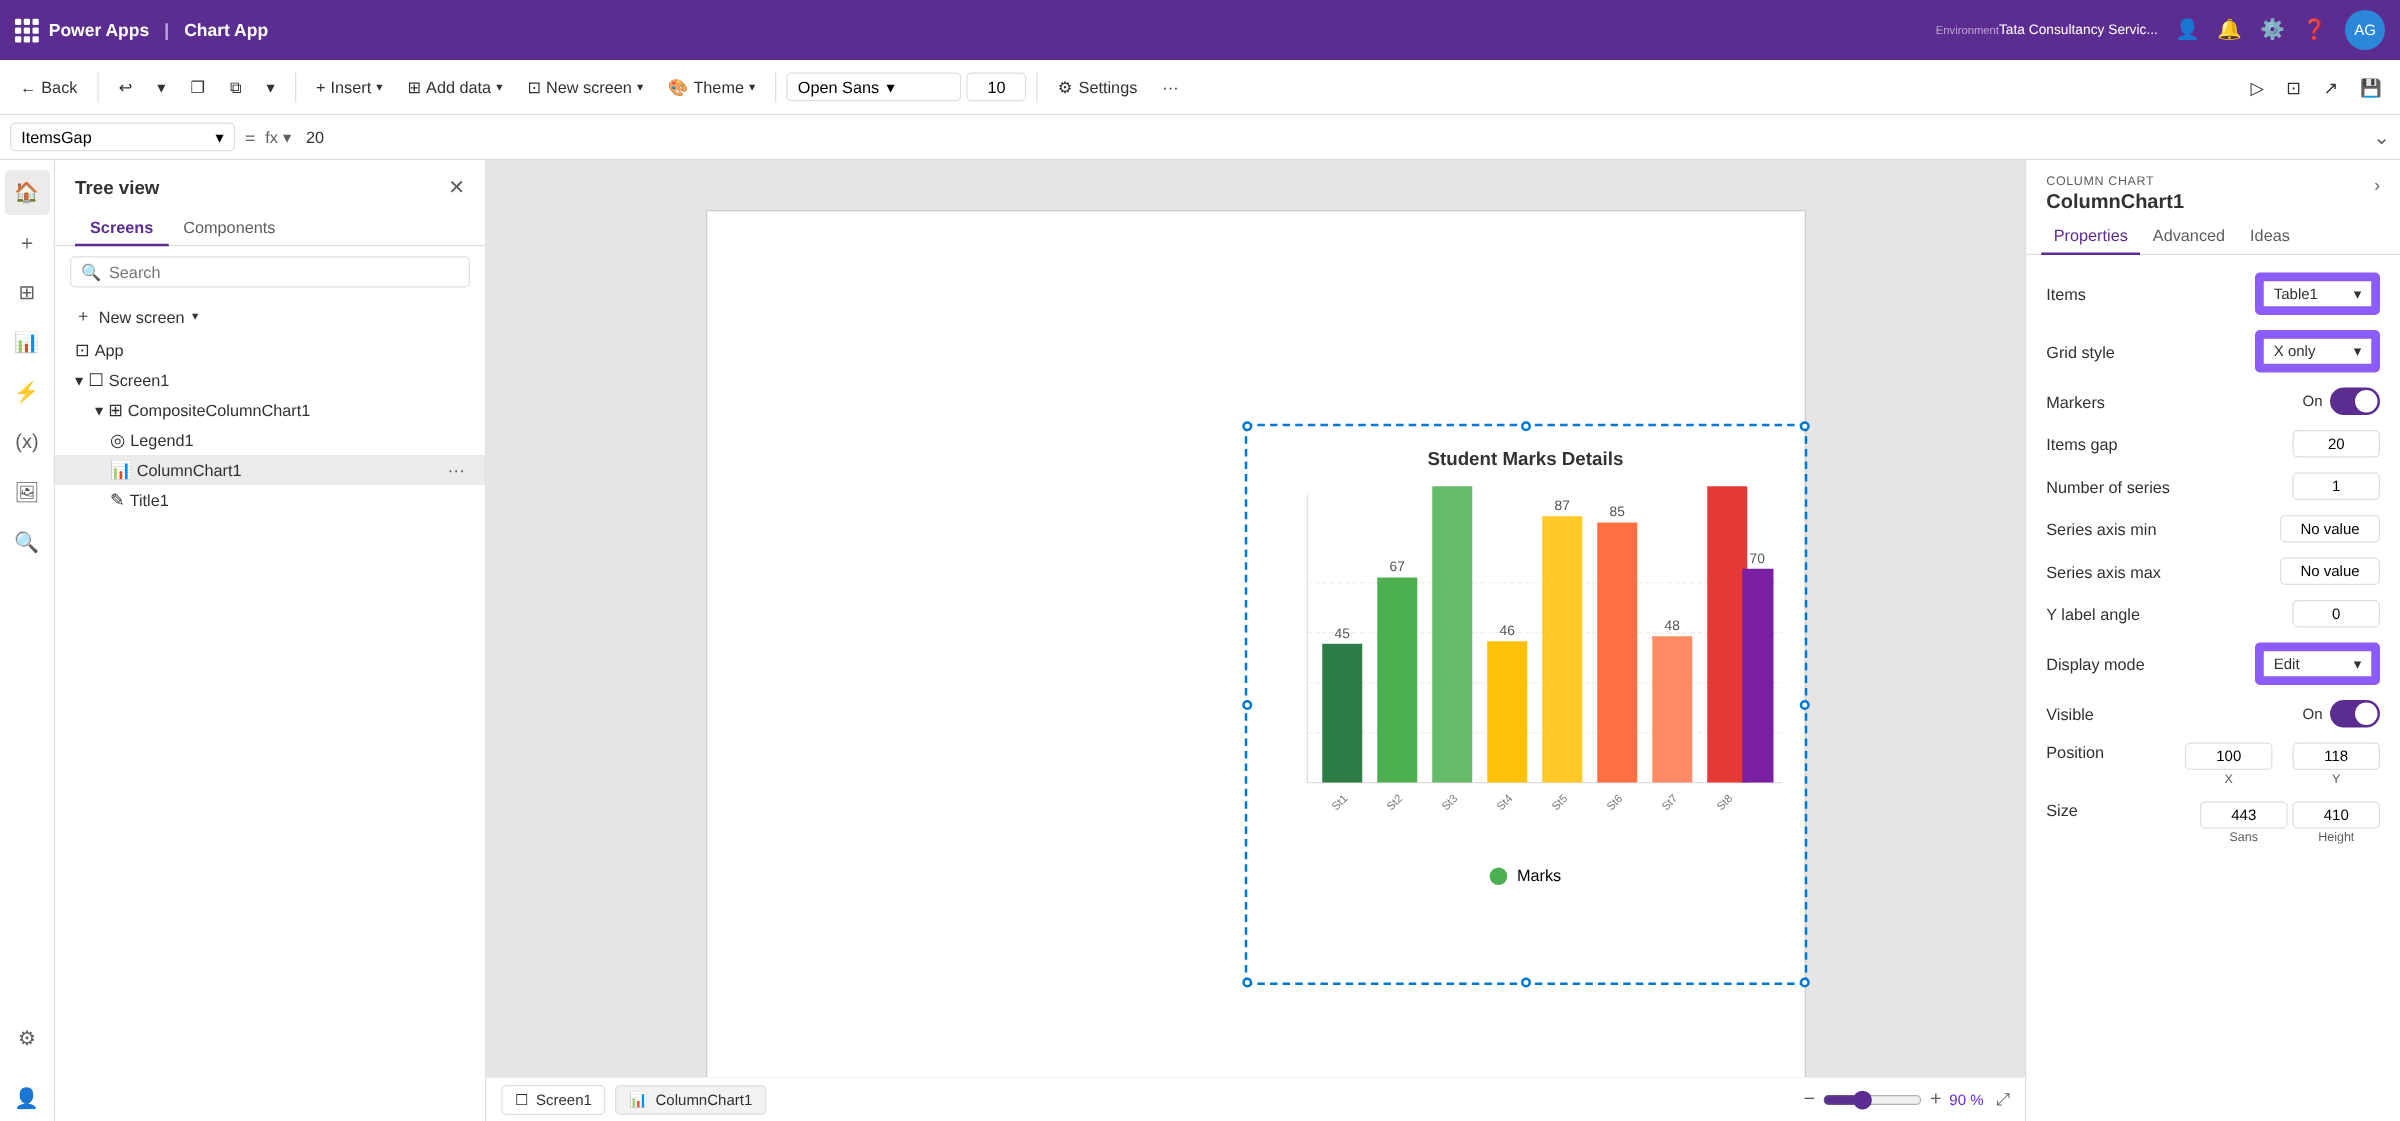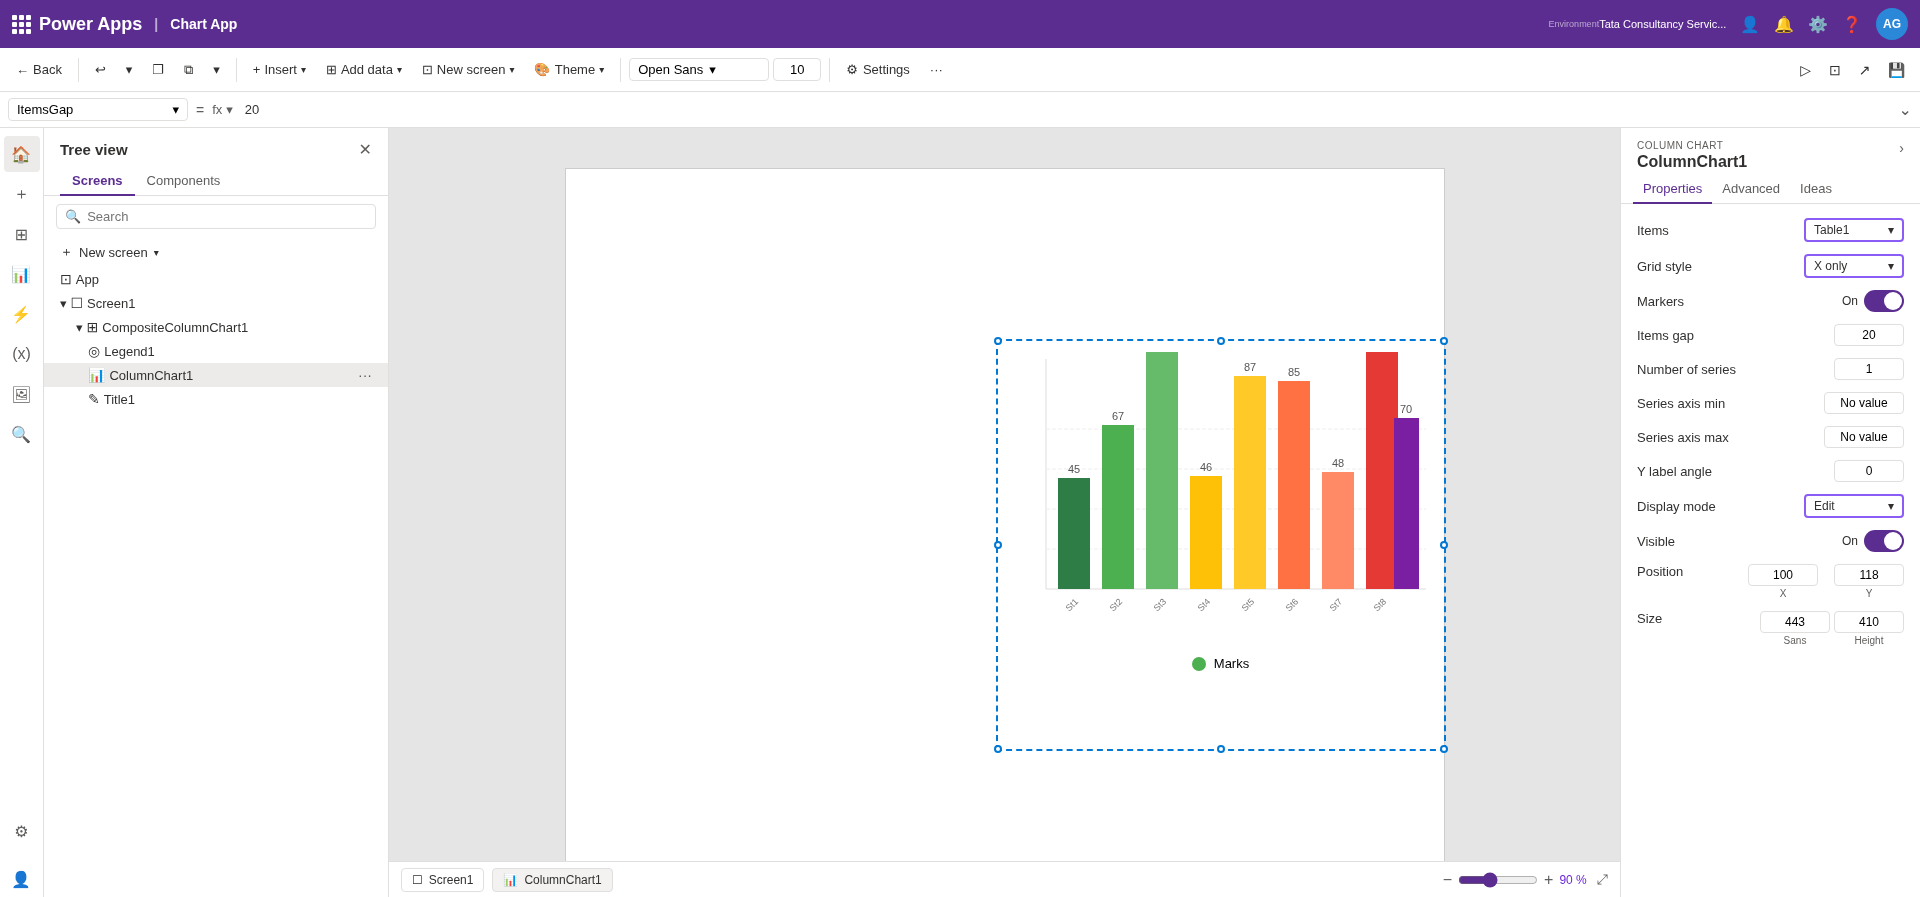--- a/index.html
+++ b/index.html
@@ -12,21 +12,21 @@
       display: flex;
       align-items: center;
       padding: 0 12px;
       gap: 10px;
       color: white;
     }
     .top-bar-logo { display: flex; align-items: center; gap: 8px; font-size: 14px; font-weight: 600; }
     .top-bar-logo .dots { display: grid; grid-template-columns: repeat(3,5px); gap:2px; }
     .dot { width:5px;height:5px;background:white;border-radius:1px; }
     .top-bar-right { margin-left:auto; display:flex; align-items:center; gap:14px; }
-    .avatar { width:32px;height:32px;border-radius:50%;background:#2b88d8;display:flex;align-items:center;justify-content:center;font-size:12px;font-weight:700;color:white; }
+    .avatar { width:32px;height:32px;border-radius:50%;background:#2b88d8;display:flex;align-items:center;justify-content:center;font-size:12px;font-weight:400;color:white; }
     .top-bar-icon { color:white; font-size:16px; cursor:pointer; }
     .env-info { display:flex;flex-direction:row;align-items:flex-end;font-size:10px;line-height:1.3;text-align:right; }
     .env-info span:first-child { font-size:9px; opacity:0.8; }
 
     
     .toolbar {
       background: white;
       height: 44px;
       display: flex;
       align-items: center;
@@ -221,21 +221,21 @@
     .rp-row {
       display:flex;align-items:center;padding:6px 16px;
       font-size:13px;color:#323130;min-height:34px;
     }
     .rp-label-col { flex:1;color:#323130; }
     .rp-value-col {
       min-width:120px;text-align:right;
       display:flex;align-items:center;justify-content:flex-end;gap:6px;
     }
     .rp-dropdown {
-      border:2px solid #8b5cf6;border-radius:4px;padding:3px 8px;
+      border:7px solid #8b5cf6;border-radius:4px;padding:3px 8px;
       font-size:12px;display:flex;align-items:center;gap:4px;cursor:pointer;
       min-width:100px;justify-content:space-between;
     }
     .toggle {
       width:40px;height:22px;border-radius:11px;
       background:#5c2d91;position:relative;cursor:pointer;
       display:inline-block;
     }
     .toggle-knob {
       width:18px;height:18px;background:white;border-radius:50%;
@@ -258,21 +258,21 @@
       <div class="dot"></div>
         <div class="dot"></div>
         <div class="dot"></div>
       <div class="dot"></div>
         <div class="dot"></div>
         <div class="dot"></div>
       <div class="dot"></div>
         <div class="dot"></div>
         <div class="dot"></div>
     </div>
-    <span style="color:white;font-size:18px;font-weight:600;">Power Apps</span>
+    <span style="color:white;font-size:14px;font-weight:600;">Power Apps</span>
     <span style="color:rgba(255,255,255,0.6);margin:0 4px;">|</span>
     <span style="color:white;font-size:14px;font-weight:600;">Chart App</span>
   </div>
   <div class="top-bar-right">
     <div class="env-info">
       <span style="color:rgba(255,255,255,0.7);font-size:9px;">Environment</span>
       <span style="color:white;font-size:11px;">Tata Consultancy Servic...</span>
     </div>
     <div class="top-bar-icon">👤</div>
     <div class="top-bar-icon">🔔</div>
@@ -438,20 +438,21 @@
             <div class="sel-handle" style="top:-4px;left:50%;transform:translateX(-50%);"></div>
             <div class="sel-handle" style="top:-4px;right:-4px;"></div>
             <div class="sel-handle" style="top:50%;right:-4px;transform:translateY(-50%);"></div>
             <div class="sel-handle" style="bottom:-4px;right:-4px;"></div>
             <div class="sel-handle" style="bottom:-4px;left:50%;transform:translateX(-50%);"></div>
             <div class="sel-handle" style="bottom:-4px;left:-4px;"></div>
             <div class="sel-handle" style="top:50%;left:-4px;transform:translateY(-50%);"></div>
           </div>
 
           
+          <div style="text-align:center;font-size:15px;font-weight:600;color:#333;margin-bottom:10px;padding-top:10px;">Student Marks Details</div>
 
           
           <svg width="430" height="300" viewBox="0 0 430 300">
 
             <line x1="40" y1="10" x2="40" y2="240" stroke="#ddd" stroke-width="1"></line>
             <line x1="40" y1="240" x2="420" y2="240" stroke="#ddd" stroke-width="1"></line>
 
             <line x1="40" y1="200" x2="420" y2="200" stroke="#eee" stroke-width="1" stroke-dasharray="4,2"></line>
             <line x1="40" y1="160" x2="420" y2="160" stroke="#eee" stroke-width="1" stroke-dasharray="4,2"></line>
             <line x1="40" y1="120" x2="420" y2="120" stroke="#eee" stroke-width="1" stroke-dasharray="4,2"></line>

